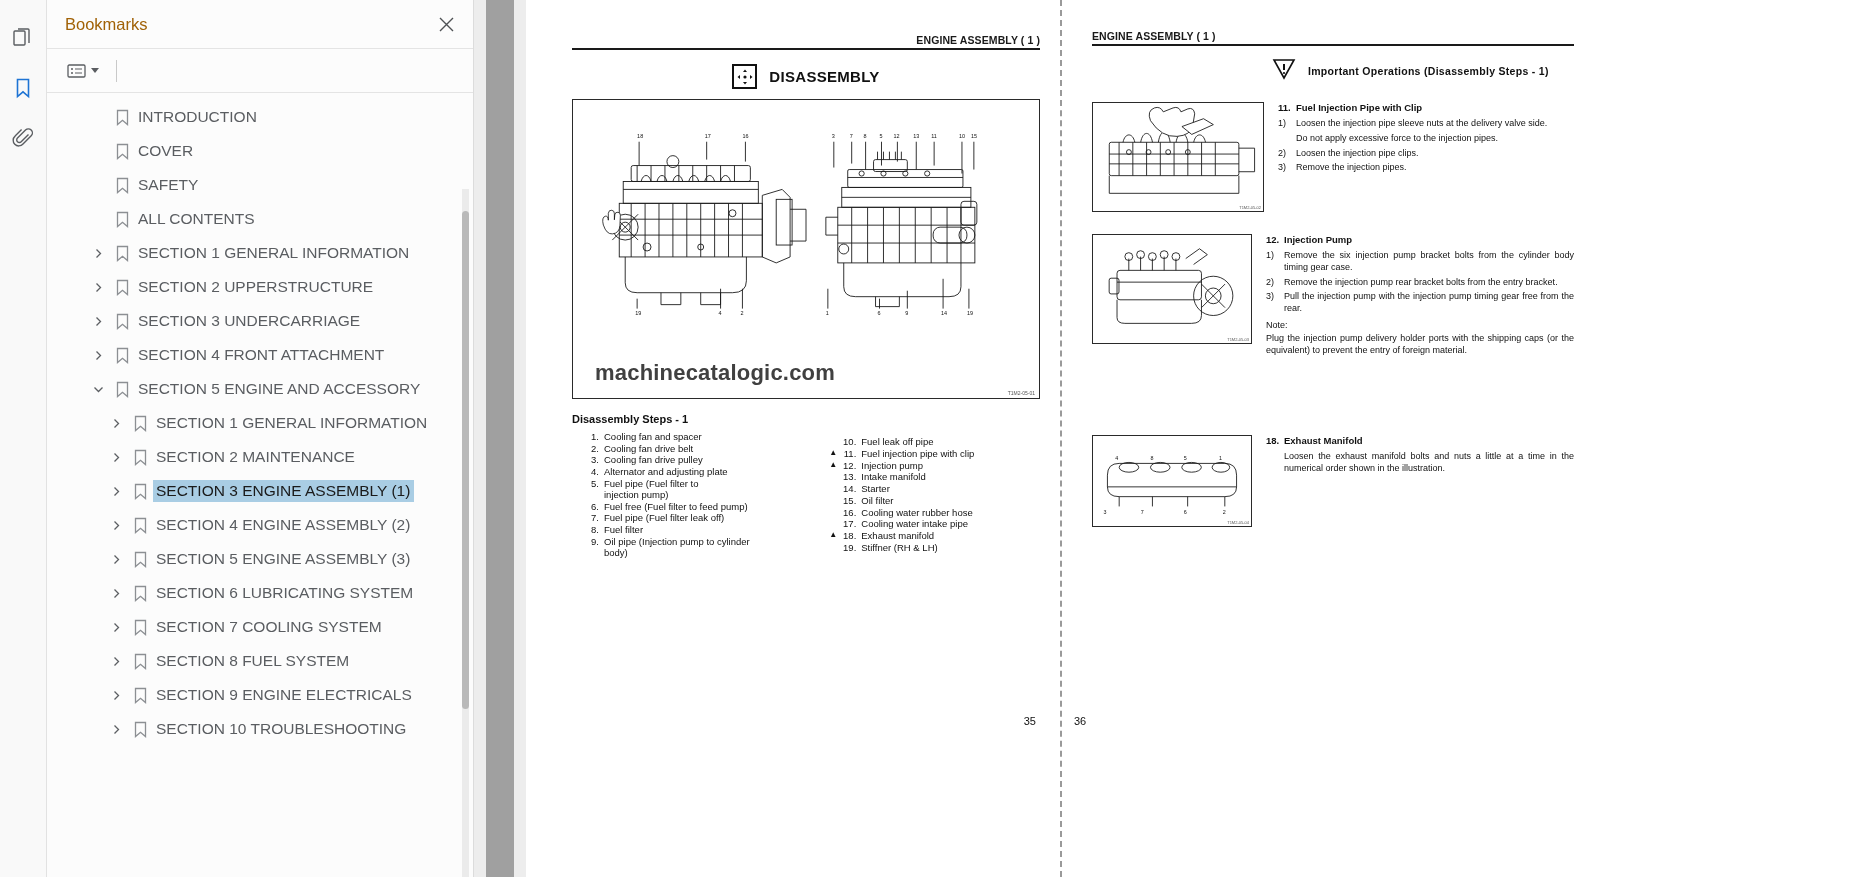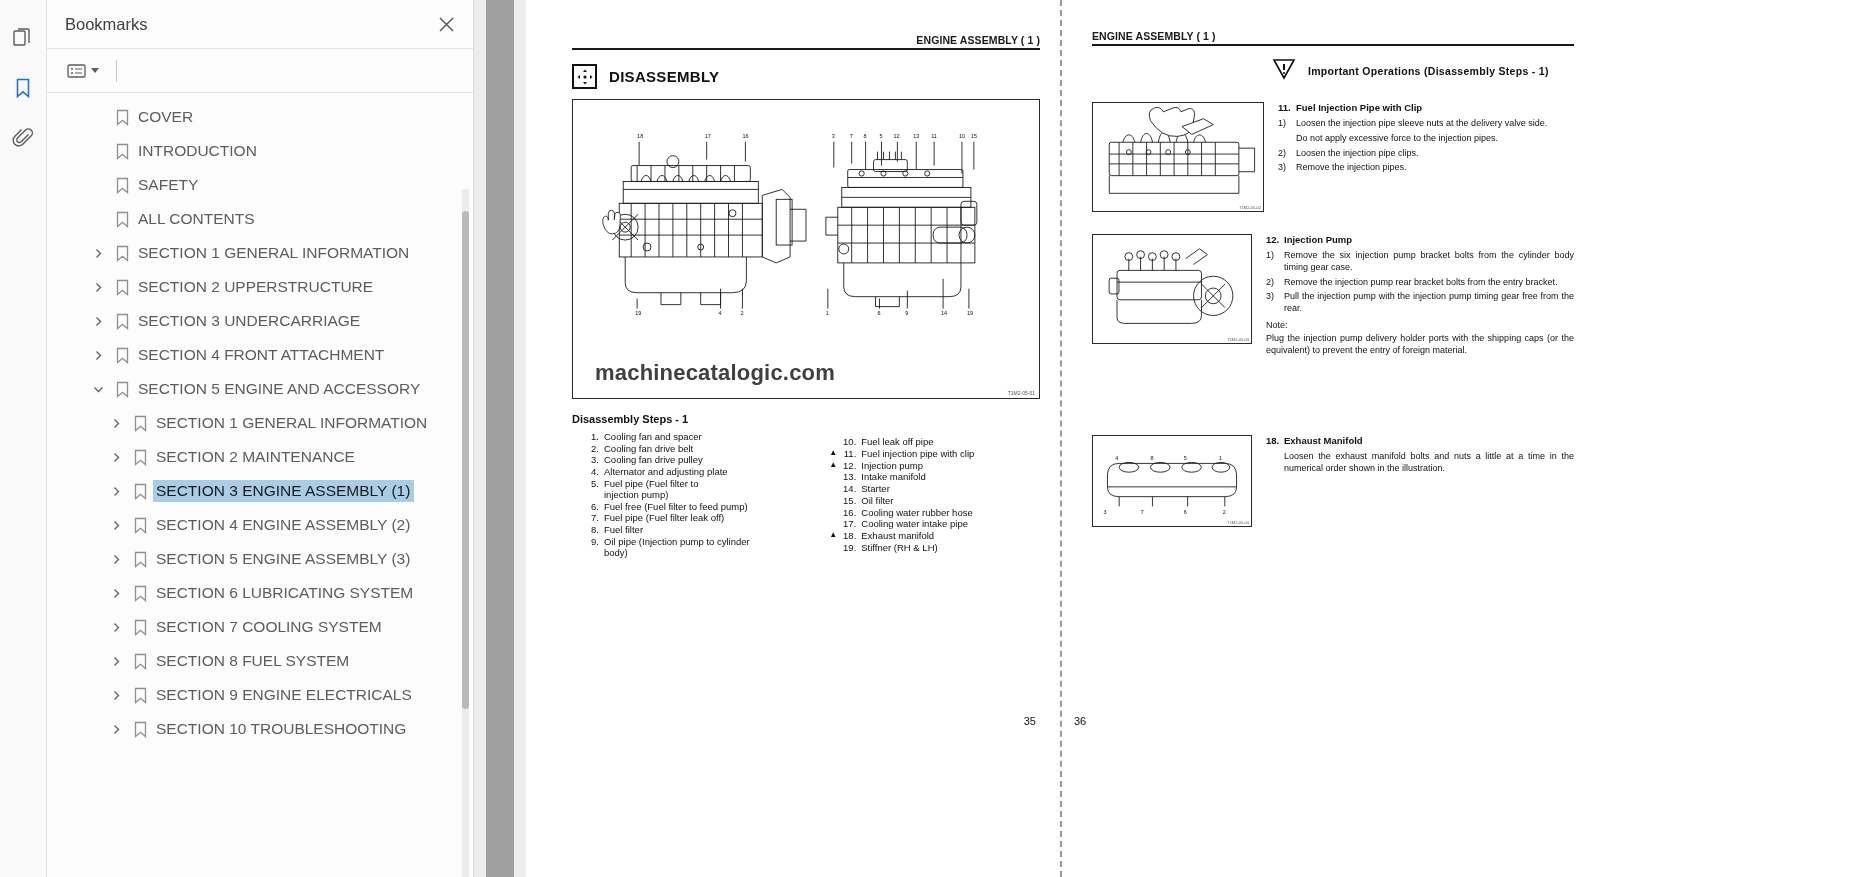--- a/index.html
+++ b/index.html
@@ -35,21 +35,21 @@
     display: flex; flex-direction: column;
     position: relative;
   }
   .panel-head {
     height: 49px; flex: 0 0 49px;
     display: flex; align-items: center;
     padding: 0 14px 0 18px;
     border-bottom: 1px solid #e4e4e4;
   }
   .panel-title {
-    font-size: 16.5px; color: #404040; flex: 1;
+    font-size: 16.5px; color: #a16207; flex: 1;
   }
   .close-x {
     width: 26px; height: 26px; display:flex; align-items:center; justify-content:center;
     cursor: pointer; color:#4f5255;
   }
   .panel-toolbar {
     height: 44px; flex: 0 0 44px;
     display: flex; align-items: center;
     padding-left: 18px;
     border-bottom: 1px solid #e4e4e4;
@@ -130,21 +130,21 @@
   .pg-hdr .hdr-txt {
     font-size: 10.5px; font-weight: bold; color:#1a1a1a; text-align:right;
     letter-spacing: .1px; padding-bottom: 2px;
   }
   .pg-hdr .hdr-txt.left { text-align:left; }
   .pg-hdr .rule { height: 2px; background:#1a1a1a; }
   .pg-hdr.right-pg { margin-top: 30px; }
 
   .sect-title {
     display:flex; align-items:center; gap: 12px;
-    margin-top: 14px;
+    justify-content:center; margin-top: 14px;
   }
   .glyph-box {
     width: 25px; height: 25px; border: 2.5px solid #111; position:relative;
     display:flex; align-items:center; justify-content:center;
   }
   .glyph-box svg { display:block; }
   .sect-title .stxt { font-size: 15px; font-weight: bold; color:#111; letter-spacing:.3px; }
   .sect-title.small .stxt { font-size: 10.5px; }
 
   
@@ -258,34 +258,34 @@
             <span class="twist blank">
               <svg width="11" height="11" viewBox="0 0 11 11" fill="none" stroke="#5c5f63" stroke-width="1.3">
                 <path d="M3.5 1.5 L7.5 5.5 L3.5 9.5"></path>
               </svg>
             </span>
             <span class="bm-ico">
               <svg width="15" height="17" viewBox="0 0 15 17" fill="none" stroke="#8c8f93" stroke-width="1.3">
                 <path d="M2.5 1.5h10v14l-5-4.2-5 4.2z"></path>
               </svg>
             </span>
-            <span class="tlabel">COVER</span>
+            <span class="tlabel">INTRODUCTION</span>
           </div>
           <div class="trow lvl0">
             <span class="twist blank">
               <svg width="11" height="11" viewBox="0 0 11 11" fill="none" stroke="#5c5f63" stroke-width="1.3">
                 <path d="M3.5 1.5 L7.5 5.5 L3.5 9.5"></path>
               </svg>
             </span>
             <span class="bm-ico">
               <svg width="15" height="17" viewBox="0 0 15 17" fill="none" stroke="#8c8f93" stroke-width="1.3">
                 <path d="M2.5 1.5h10v14l-5-4.2-5 4.2z"></path>
               </svg>
             </span>
-            <span class="tlabel">INTRODUCTION</span>
+            <span class="tlabel">COVER</span>
           </div>
           <div class="trow lvl0">
             <span class="twist blank">
               <svg width="11" height="11" viewBox="0 0 11 11" fill="none" stroke="#5c5f63" stroke-width="1.3">
                 <path d="M3.5 1.5 L7.5 5.5 L3.5 9.5"></path>
               </svg>
             </span>
             <span class="bm-ico">
               <svg width="15" height="17" viewBox="0 0 15 17" fill="none" stroke="#8c8f93" stroke-width="1.3">
                 <path d="M2.5 1.5h10v14l-5-4.2-5 4.2z"></path>

